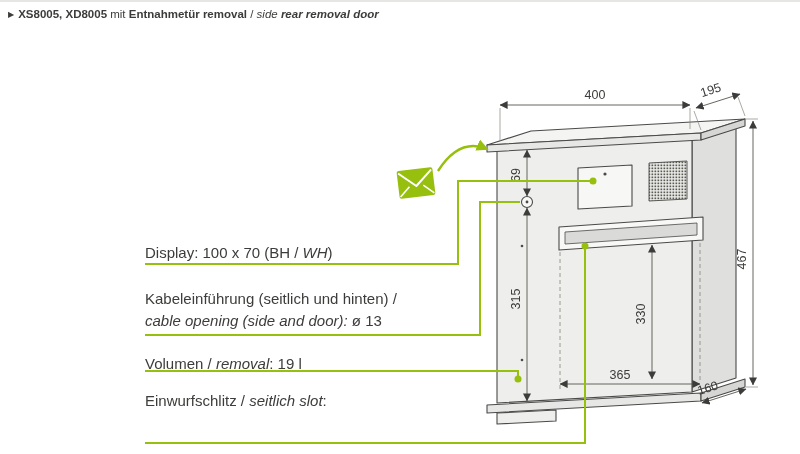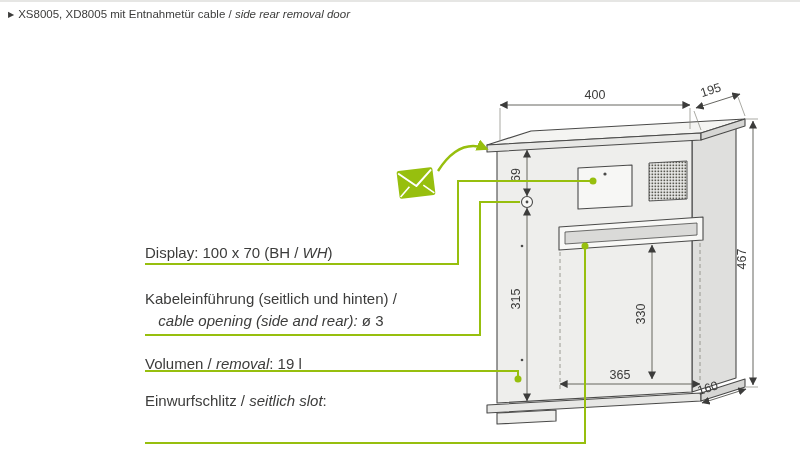--- a/index.html
+++ b/index.html
@@ -4,22 +4,22 @@
 <style>
   html,body{margin:0;padding:0;background:#ffffff;}
   .canvas{
     position:relative;width:800px;height:454px;background:#ffffff;
     font-family:"Liberation Sans",sans-serif;color:#3c3c3b;overflow:hidden;
     border-top:2px solid #e6e6e4;box-sizing:border-box;
   }
   .scene{position:absolute;left:0;top:0;width:800px;height:454px;}
   .header{position:absolute;left:8px;top:6px;font-size:11.5px;white-space:nowrap;}
   .header .bullet{font-size:8px;vertical-align:1px;margin-right:4px;color:#3c3c3b;}
-  .b{font-weight:normal;}
-  .callout{position:absolute;font-size:15px;line-height:22px;white-space:nowrap;text-align:center;}
+  .b{font-weight:bold;}
+  .callout{position:absolute;font-size:15px;line-height:22px;white-space:nowrap;}
   .c-display{left:145px;top:240px;}
   .c-cable{left:145px;top:286px;}
   .c-volume{left:145px;top:351px;}
   .c-slot{left:145px;top:388px;}
   .dimtext{font-family:"Liberation Sans",sans-serif;font-size:12.5px;fill:#3c3c3b;}
 </style>
 </head>
 <body>
 
 <div class="canvas">
@@ -111,30 +111,30 @@
       <g transform="rotate(-7 416 181)">
         <rect x="398" y="167" width="36" height="28" rx="2" fill="#97BF0E"></rect>
         <path d="M400 170 L416 184 L432 170" stroke="#ffffff" stroke-width="2" fill="none" stroke-linecap="round" stroke-linejoin="round"></path>
         <path d="M399 193 L409 184 M433 193 L423 184" stroke="#ffffff" stroke-width="1.6" fill="none"></path>
       </g>
       <path d="M438 169 C452 147 468 139 487 147" stroke-width="2.4" fill="none" marker-end="url(#greenArrow)" stroke="#97BF0E"></path>
     </g>
   </svg>
 
   <div class="header">
-    <span class="bullet">▶</span><span class="b">XS8005, XD8005</span><span> mit </span><span class="b">Entnahmetür cable</span><span> / </span><i>side </i><i class="b">rear removal door</i>
+    <span class="bullet">▶</span><span class="b">XS8005, XD8005</span><span> mit </span><span class="b">Entnahmetür removal</span><span> / </span><i>side </i><i class="b">rear removal door</i>
   </div>
 
   <div class="callout c-display">
     <span>Display: 100 x 70 (BH / </span><i>WH</i><span>)</span>
   </div>
 
   <div class="callout c-cable">
     <div><span>Kabeleinführung (seitlich und hinten) /</span></div>
-    <div><i>cable opening (side and rear):</i><span> ø 3</span></div>
+    <div><i>cable opening (side and door):</i><span> ø 13</span></div>
   </div>
 
   <div class="callout c-volume">
     <span>Volumen / </span><i>removal</i><span>: 19 l</span>
   </div>
 
   <div class="callout c-slot">
     <div><span>Einwurfschlitz / </span><i>seitlich slot</i><span>:</span></div>
   </div>
 

